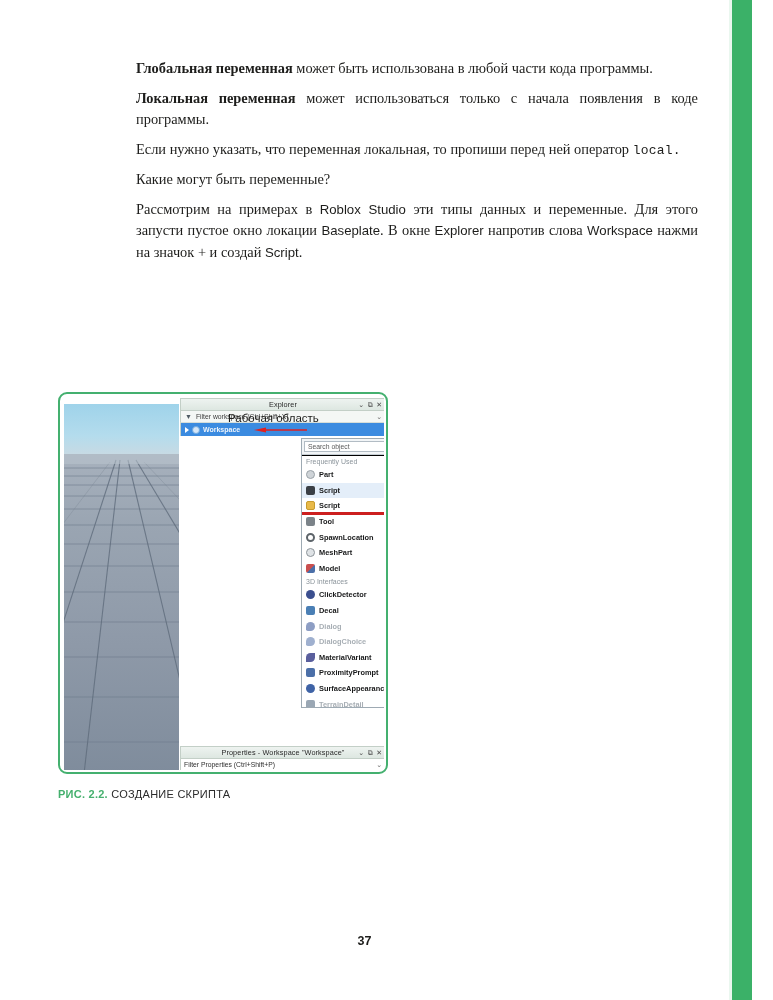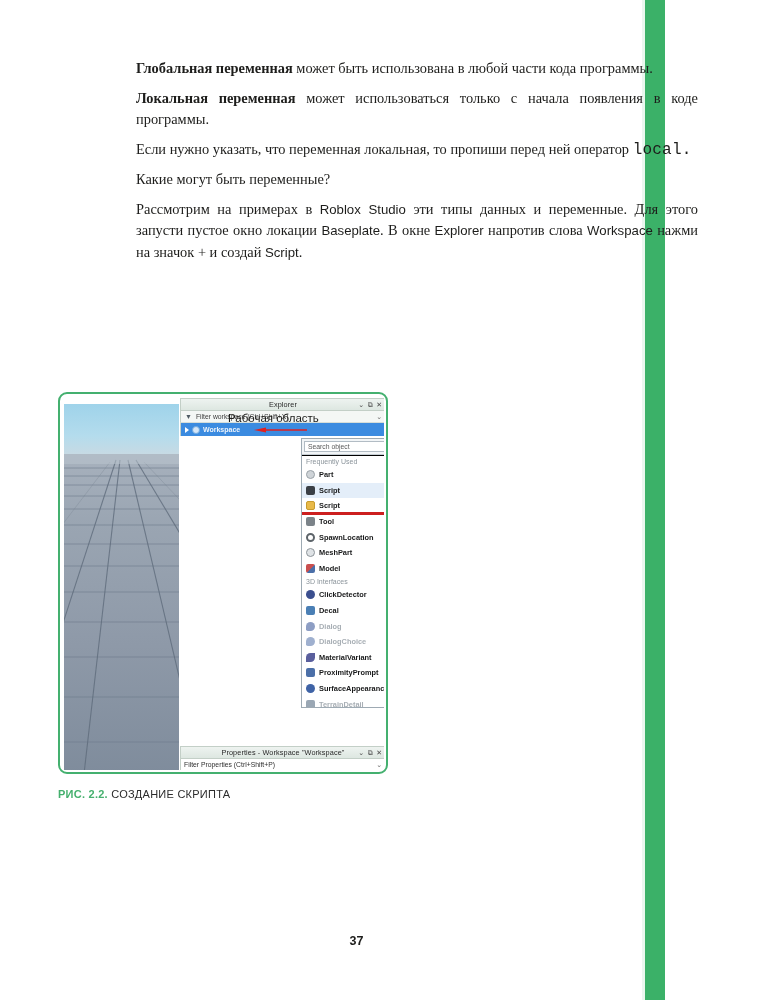--- a/index.html
+++ b/index.html
@@ -7,21 +7,21 @@
   html, body {
     width: 773px;
     height: 1000px;
     background: #ffffff;
     font-family: "Liberation Serif", serif;
     overflow: hidden;
   }
 
   #page {
     position: relative;
-    width: 665px;
+    width: 752px;
     height: 1000px;
     background: #ffffff;
   }
 
   
   .edge-bar {
     position: absolute;
     top: 0;
     right: 0;
     width: 20px;
@@ -48,21 +48,21 @@
   p.para {
     font-family: "Liberation Serif", serif;
     font-size: 14.4px;
     line-height: 21.5px;
     color: #1d1d1b;
     text-align: justify;
     margin-bottom: 8px;
   }
   p.para b { font-weight: bold; }
   .sans { font-family: "Liberation Sans", sans-serif; font-size: 13.2px; }
-  .mono { font-family: "Liberation Mono", monospace; font-size: 16px; letter-spacing: .2px; }
+  .mono { font-family: "Liberation Mono", monospace; font-size: 13px; letter-spacing: .2px; }
 
   ul.varlist {
     list-style: none;
     margin: 6px 0 10px 0;
     padding: 0;
   }
   ul.varlist li {
     position: relative;
     padding-left: 22px;
     margin-bottom: 8.5px;
@@ -360,21 +360,21 @@
     font-family: "Liberation Sans", sans-serif;
     font-size: 11px;
     letter-spacing: .25px;
   }
   .caption .num { color: #45b06e; font-weight: bold; }
   .caption .txt { color: #2b2b2b; }
 
   
   .pageno {
     position: absolute;
-    left: 0;
+    left: 8px;
     top: 934px;
     width: 713px;
     text-align: center;
     font-family: "Liberation Sans", sans-serif;
     font-size: 12.5px;
     font-weight: bold;
     color: #1d1d1b;
   }
 </style>
 </head>

